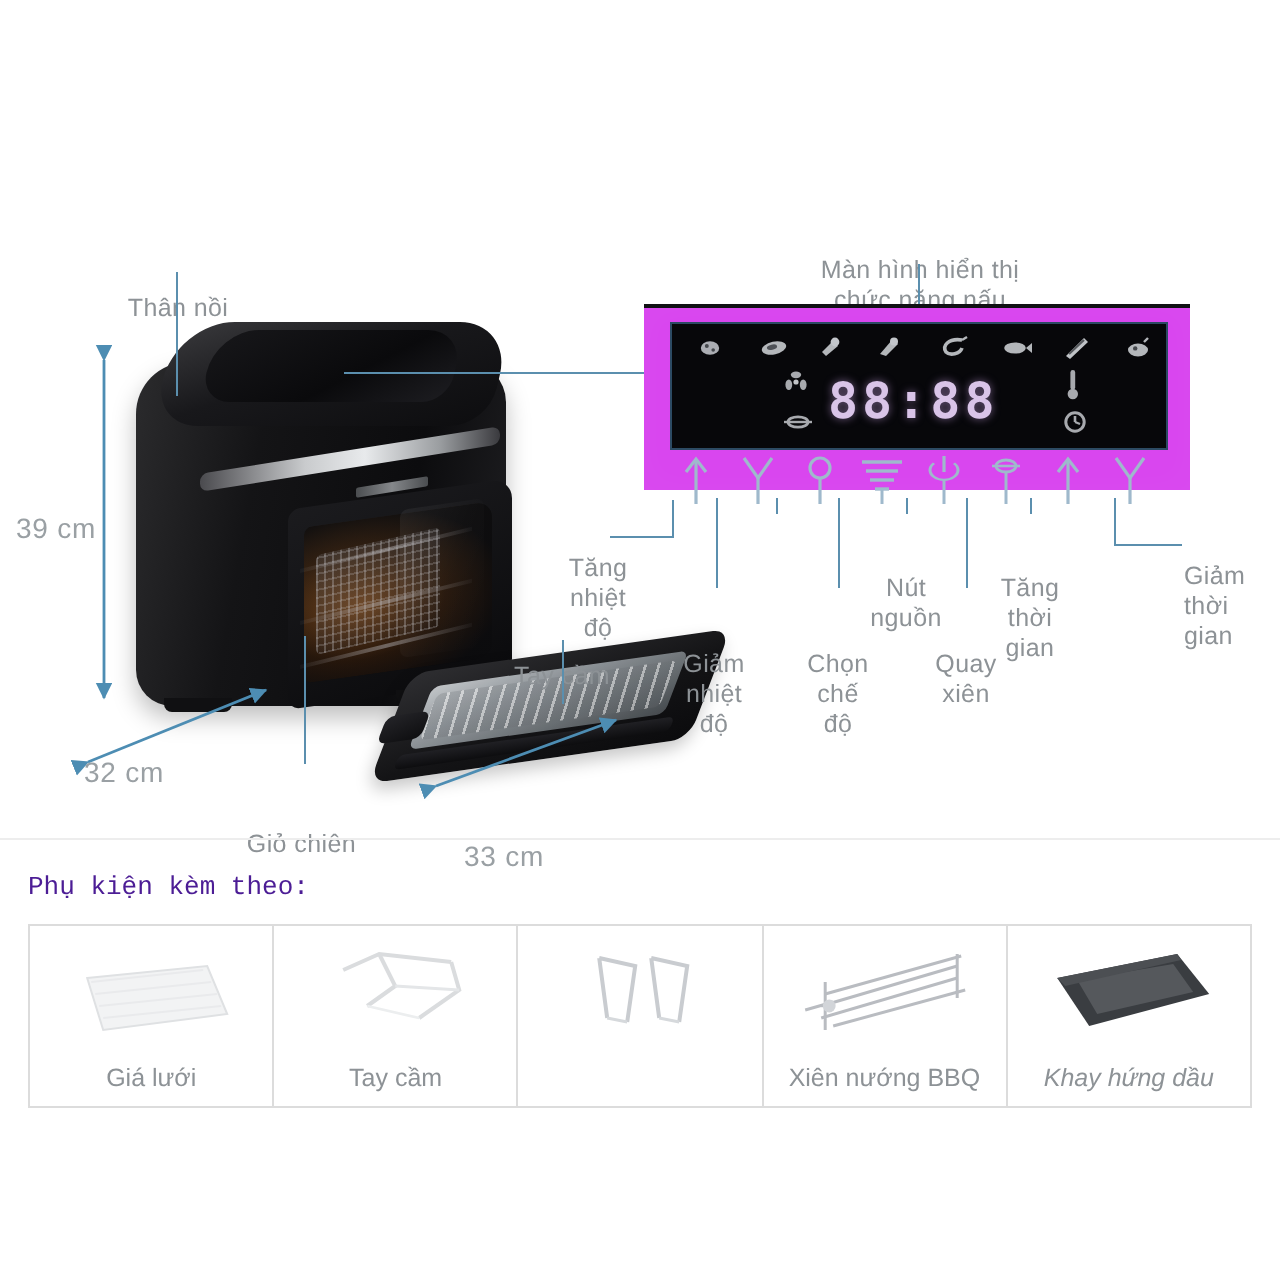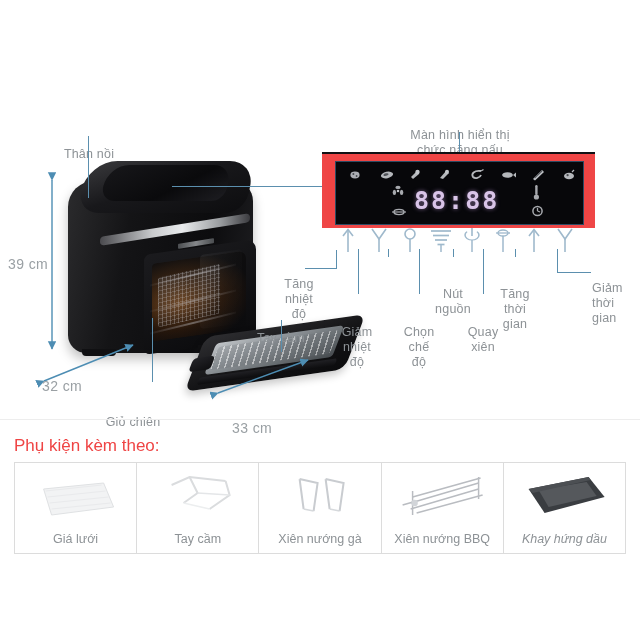--- a/index.html
+++ b/index.html
@@ -125,22 +125,22 @@
     border-radius:3px;
   }
   .tray-handle{
     position:absolute;left:-4px;top:20px;width:22px;height:13px;
     background:linear-gradient(160deg,#242428,#0e0e10);
     border-radius:4px;
   }
 
   
   #panel{
-    position:absolute;left:322px;top:152px;width:273px;height:76px;
-    background:#ef4444;
+    position:absolute;left:322px;top:152px;width:273px;height:93px;
+    background:#d946ef;
     box-shadow:inset 0 0 18px rgba(255,255,255,.03);
   }
   #panel .screen{
     position:absolute;left:13px;top:9px;width:247px;height:62px;
     border:1px solid #2c4a63;
     background:#07070a;
   }
   .fnrow{position:absolute;left:6px;top:5px;width:235px;height:15px;}
   .fnicon{
     position:absolute;top:0;width:15px;height:13px;
@@ -157,21 +157,21 @@
   }
   .sideglyph{position:absolute;opacity:.85;}
   .btnrow{position:absolute;left:13px;top:74px;width:247px;height:30px;}
   .btn{
     position:absolute;top:0;width:26px;height:28px;
   }
   .panel-topline{position:absolute;left:0;top:0;width:273px;height:2px;background:#111114;}
 
   
   #acc-divider{position:absolute;left:0;top:419px;width:640px;height:1px;background:#ededed;}
-  #acc-title{position:absolute;left:14px;top:436px;color:#ef4444;font-size:17px;}
+  #acc-title{position:absolute;left:14px;top:436px;color:#4c1d95;font-size:13px;font-family:Liberation Mono, monospace;}
   #acc-grid{
     position:absolute;left:14px;top:462px;width:612px;height:92px;
     display:flex;border:1px solid #dcdcdc;box-sizing:border-box;background:#fff;
   }
   .acc-cell{
     flex:1;position:relative;border-right:1px solid #dcdcdc;
     display:flex;flex-direction:column;align-items:center;justify-content:flex-end;
   }
   .acc-cell:last-child{border-right:none;font-style:italic;}
   .acc-art{position:absolute;left:0;top:6px;width:100%;height:56px;}
@@ -230,21 +230,21 @@
     <line x1="218" y1="393" x2="308" y2="360" stroke="#4d8db3" stroke-width="1.4" marker-start="url(#ah2)" marker-end="url(#ah)"></line>
   </svg>
 
   <div class="lbl dim" style="left:8px;top:228px;width:70px;text-align:left;">39 cm</div>
   <div class="lbl dim" style="left:42px;top:350px;width:70px;text-align:left;">32 cm</div>
   <div class="lbl dim" style="left:232px;top:392px;width:70px;text-align:left;">33 cm</div>
 
   <div class="lbl" style="left:44px;top:118px;width:90px;">Thân nồi</div>
   <div class="ln v" style="left:88px;top:136px;height:62px;"></div>
 
-  <div class="lbl" style="left:88px;top:386px;width:90px;">Giỏ chiên</div>
+  <div class="lbl" style="left:88px;top:386px;width:90px;text-align:right;">Giỏ chiên</div>
   <div class="ln v" style="left:152px;top:318px;height:64px;"></div>
 
   <div class="lbl" style="left:236px;top:302px;width:90px;">Tay cầm</div>
   <div class="ln v" style="left:281px;top:320px;height:32px;"></div>
 
   <div class="lbl" style="left:385px;top:99px;width:150px;">Màn hình hiển thị
 chức năng nấu</div>
   <div class="ln v" style="left:459px;top:132px;height:22px;"></div>
 
   <div class="ln h" style="left:172px;top:186px;width:150px;"></div>
@@ -469,21 +469,20 @@
 
     <div class="acc-cell">
       <div class="acc-art">
         <svg width="100%" height="56" viewBox="0 0 120 56" preserveAspectRatio="xMidYMid meet">
           <path d="M40 10 L44 40 M40 10 L58 14 L54 42" stroke="#c9ccd0" stroke-width="2" fill="none"></path>
           <path d="M66 10 L70 40 M66 10 L84 14 L80 42" stroke="#c9ccd0" stroke-width="2" fill="none"></path>
           <path d="M44 40 L54 42" stroke="#d6d9dc" stroke-width="1.6"></path>
           <path d="M70 40 L80 42" stroke="#d6d9dc" stroke-width="1.6"></path>
         </svg>
       </div>
-      <div class="acc-name">Xiên nướng gà</div>
     </div>
 
     <div class="acc-cell">
       <div class="acc-art">
         <svg width="100%" height="56" viewBox="0 0 120 56" preserveAspectRatio="xMidYMid meet">
           <g stroke="#b9bcc1" stroke-width="1.5" fill="none">
             <line x1="28" y1="34" x2="96" y2="14"></line>
             <line x1="28" y1="40" x2="96" y2="20"></line>
             <line x1="30" y1="28" x2="98" y2="9"></line>
             <line x1="34" y1="44" x2="100" y2="26"></line>

